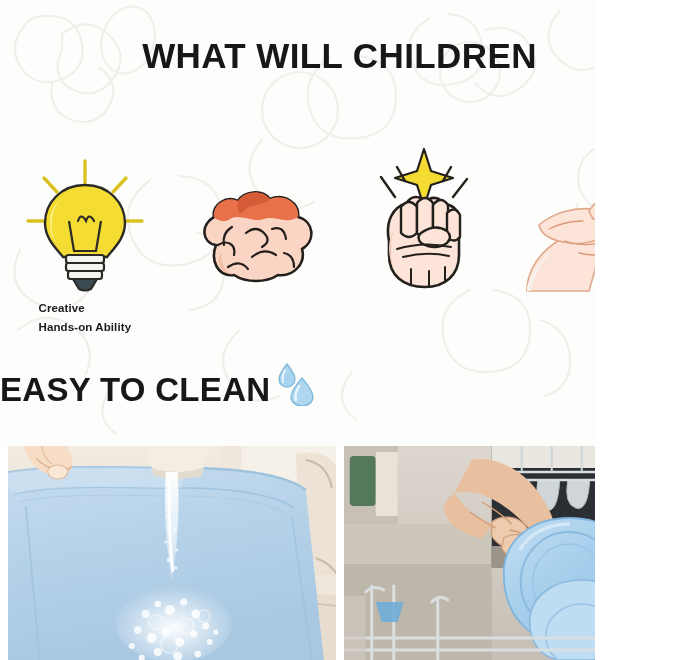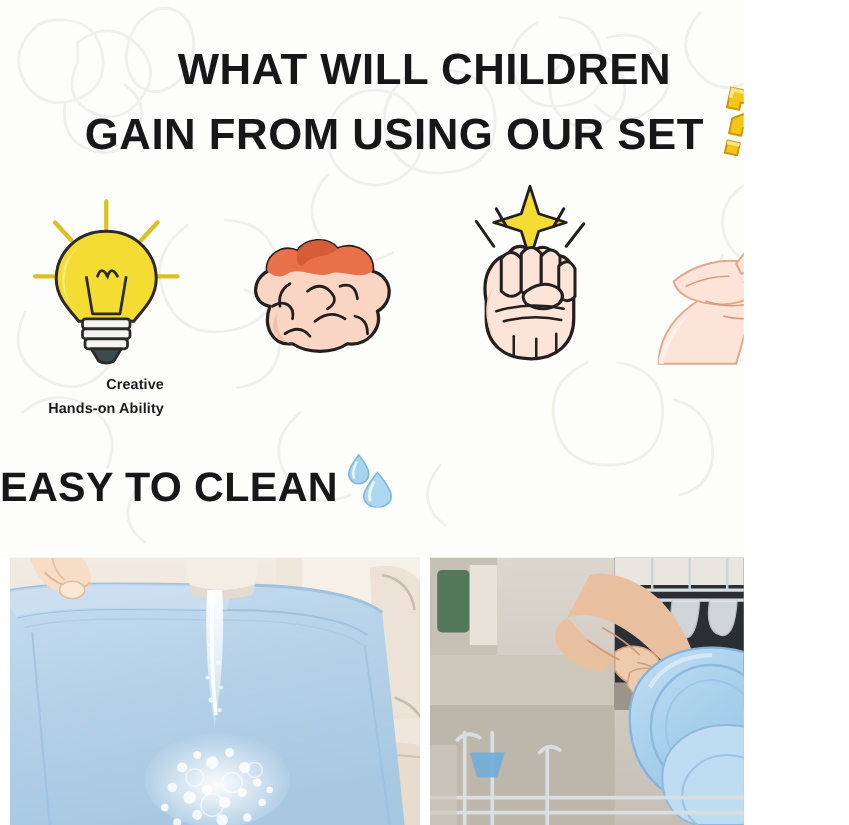--- a/index.html
+++ b/index.html
@@ -82,21 +82,21 @@
   }
   .benefit-art {
     height: 148px;
     width: 100%;
     display: flex;
     align-items: flex-end;
     justify-content: center;
   }
   .benefit-label {
     margin-top: 6px;
-    text-align: right;
+    text-align: left;
     font-family: "Liberation Sans", sans-serif;
     font-size: 11.5px;
     font-weight: 600;
     color: #1B1B1E;
     line-height: 19px;
     letter-spacing: 0.1px;
   }
   .benefit-label .l2 { display: block; }
 
   
@@ -179,33 +179,20 @@
       <path d="M470 290 q-34 16 -26 50 q8 34 46 32 q38 -2 40 -40 q2 -36 -36 -42"></path>
       <path d="M540 320 q28 8 30 38 q2 30 -26 38"></path>
       <path d="M240 330 q-28 24 -10 52 q18 28 50 14"></path>
       <path d="M110 390 q-18 26 6 44"></path>
       <path d="M352 372 q-22 28 4 48"></path>
     </g>
   </svg>
 
   <div class="heading-block">
     <div class="heading-line">WHAT WILL CHILDREN</div>
-    <div class="heading-line">
-      <span class="heading-line-2">
-        <span>GAIN FROM USING OUR SET</span>
-        <svg class="qmark-icon" viewBox="0 0 48 62">
-          <g transform="rotate(12 24 31)">
-            <path d="M12 12 L12 4 L34 4 L40 10 L40 26 L28 34 L28 40 L18 40 L18 28 L30 20 L30 14 L22 14 L22 20 L12 20 Z" fill="#F5C518" stroke="#C99A06" stroke-width="1.6" stroke-linejoin="round"></path>
-            <path d="M18 46 L28 46 L28 56 L18 56 Z" fill="#F5C518" stroke="#C99A06" stroke-width="1.6" stroke-linejoin="round"></path>
-            <path d="M12 12 L12 4 L34 4 L36 7 L15 7 L15 12 Z" fill="#FBE488"></path>
-            <path d="M18 46 L28 46 L28 49 L18 49 Z" fill="#FBE488"></path>
-          </g>
-        </svg>
-      </span>
-    </div>
   </div>
 
   <div class="benefits-row">
 
     <div class="benefit-cell">
       <div class="benefit-art">
         <svg width="126" height="142" viewBox="0 0 126 142">
           <g stroke="#D9C220" stroke-width="3.4" stroke-linecap="round">
             <line x1="63" y1="10" x2="63" y2="32"></line>
             <line x1="22" y1="27" x2="35" y2="41"></line>

